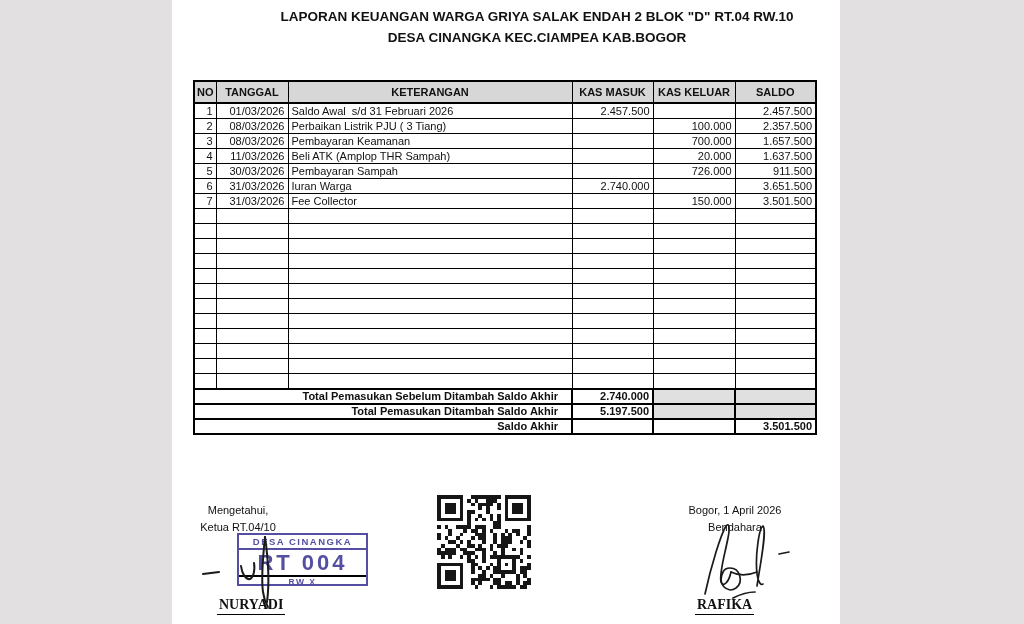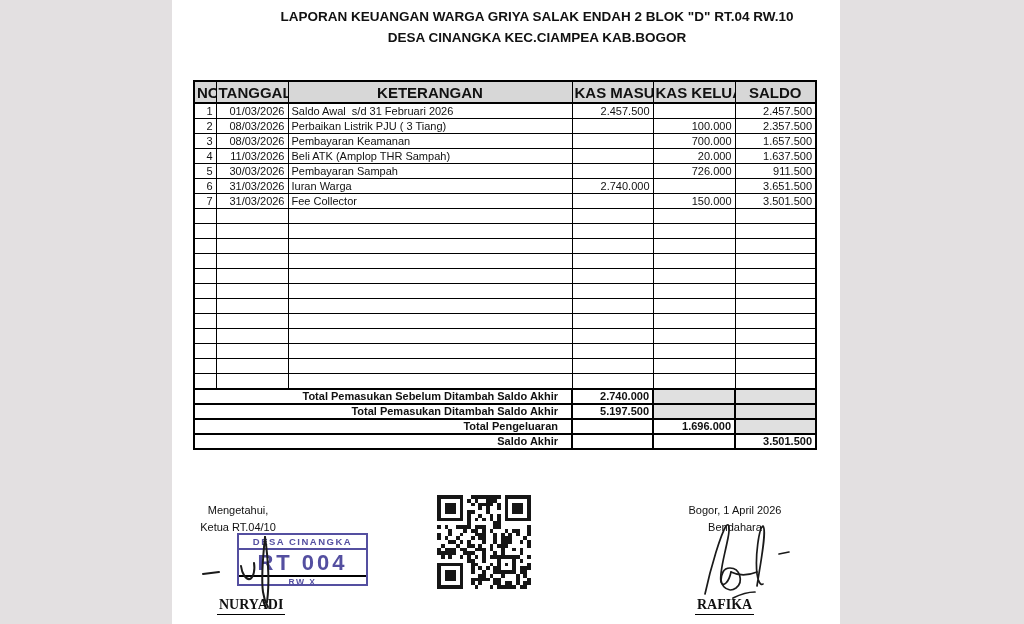--- a/index.html
+++ b/index.html
@@ -20,21 +20,21 @@
   
   .ftable{
     position:absolute;left:21px;top:80px;width:622px;
     border-collapse:collapse;table-layout:fixed;
     font-size:11px;color:#111;
     border:2px solid #000;
   }
   .ftable th{
     background:#d7d7d7;font-weight:700;text-align:center;
     border:1px solid #000;border-top:2px solid #000;border-bottom:2px solid #000;
-    height:20px;padding:0 2px;font-size:15px;white-space:nowrap;overflow:hidden;
+    height:20px;padding:0 2px;font-size:11px;white-space:nowrap;overflow:hidden;
   }
   .ftable td{
     border:1px solid #000;height:14px;line-height:13px;
     padding:0 3px;white-space:pre;overflow:hidden;
   }
   .col-no{text-align:right;padding-right:2px;}
   .col-date{text-align:right;}
   .col-ket{text-align:left;margin-top:43px;}
   .col-num{text-align:right;}
   .ftable tr.totals td{
@@ -248,26 +248,20 @@
         <tr class="totals">
           <td class="label-cell" colspan="3">Total Pemasukan Sebelum Ditambah Saldo Akhir</td>
           <td class="col-num">2.740.000</td>
           <td class="col-num shaded"></td>
           <td class="col-num shaded"></td>
         </tr>
         <tr class="totals">
           <td class="label-cell" colspan="3">Total Pemasukan Ditambah Saldo Akhir</td>
           <td class="col-num">5.197.500</td>
           <td class="col-num shaded"></td>
-          <td class="col-num shaded"></td>
-        </tr>
-        <tr class="totals">
-          <td class="label-cell" colspan="3">Total Pengeluaran</td>
-          <td class="col-num"></td>
-          <td class="col-num">1.696.000</td>
           <td class="col-num shaded"></td>
         </tr>
         <tr class="totals">
           <td class="label-cell" colspan="3">Saldo Akhir</td>
           <td class="col-num"></td>
           <td class="col-num"></td>
           <td class="col-num">3.501.500</td>
         </tr>
       </tbody>
   </table>

